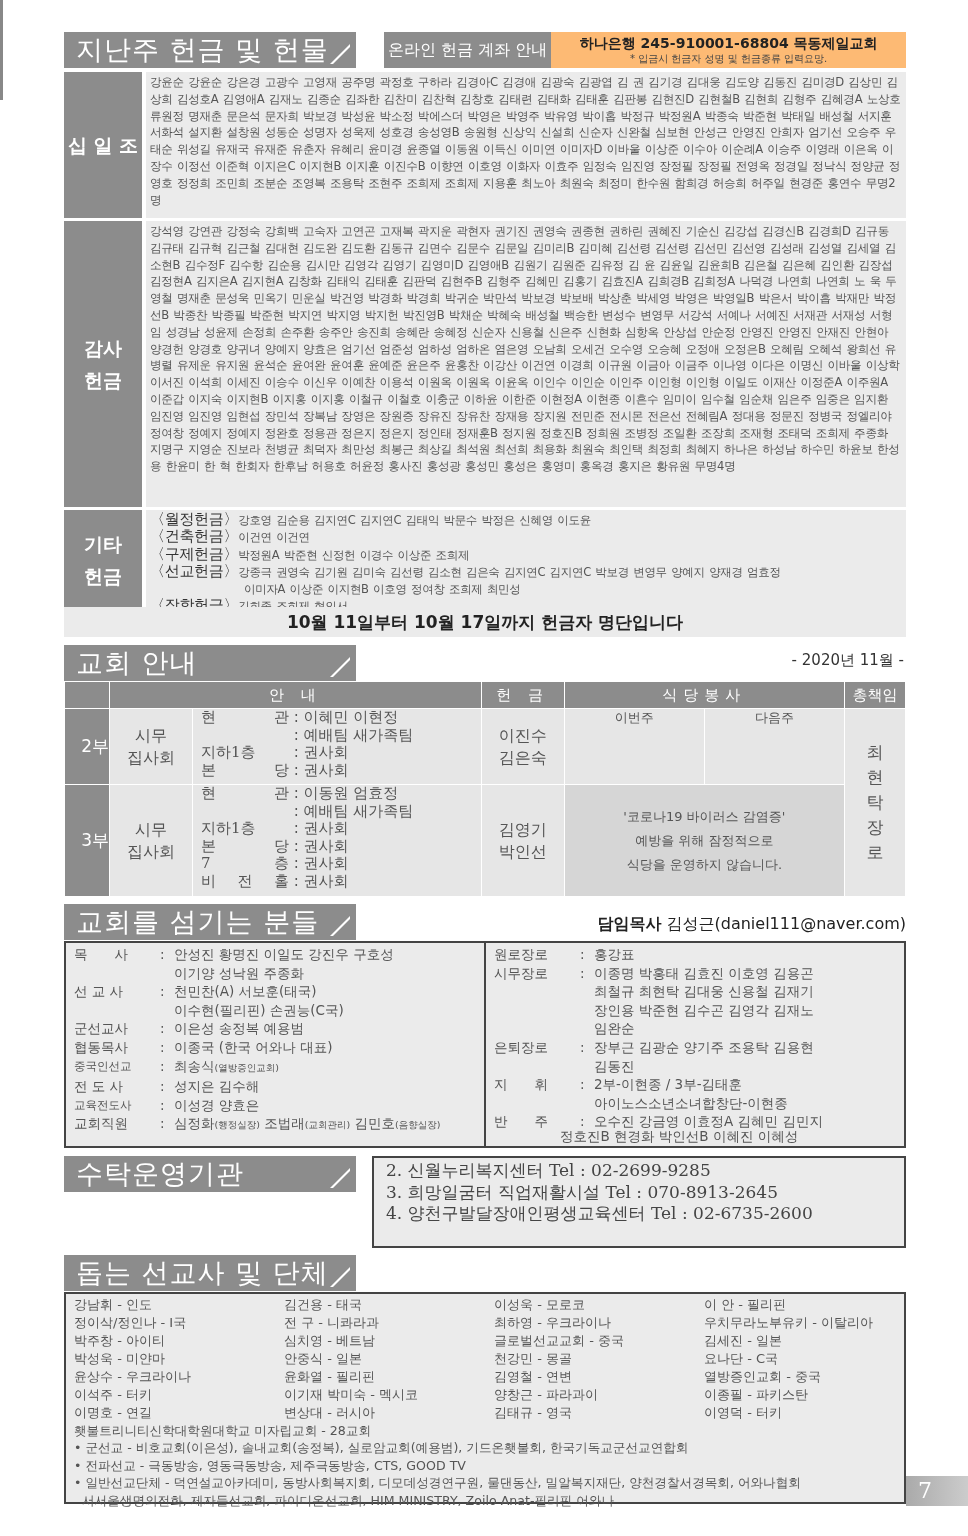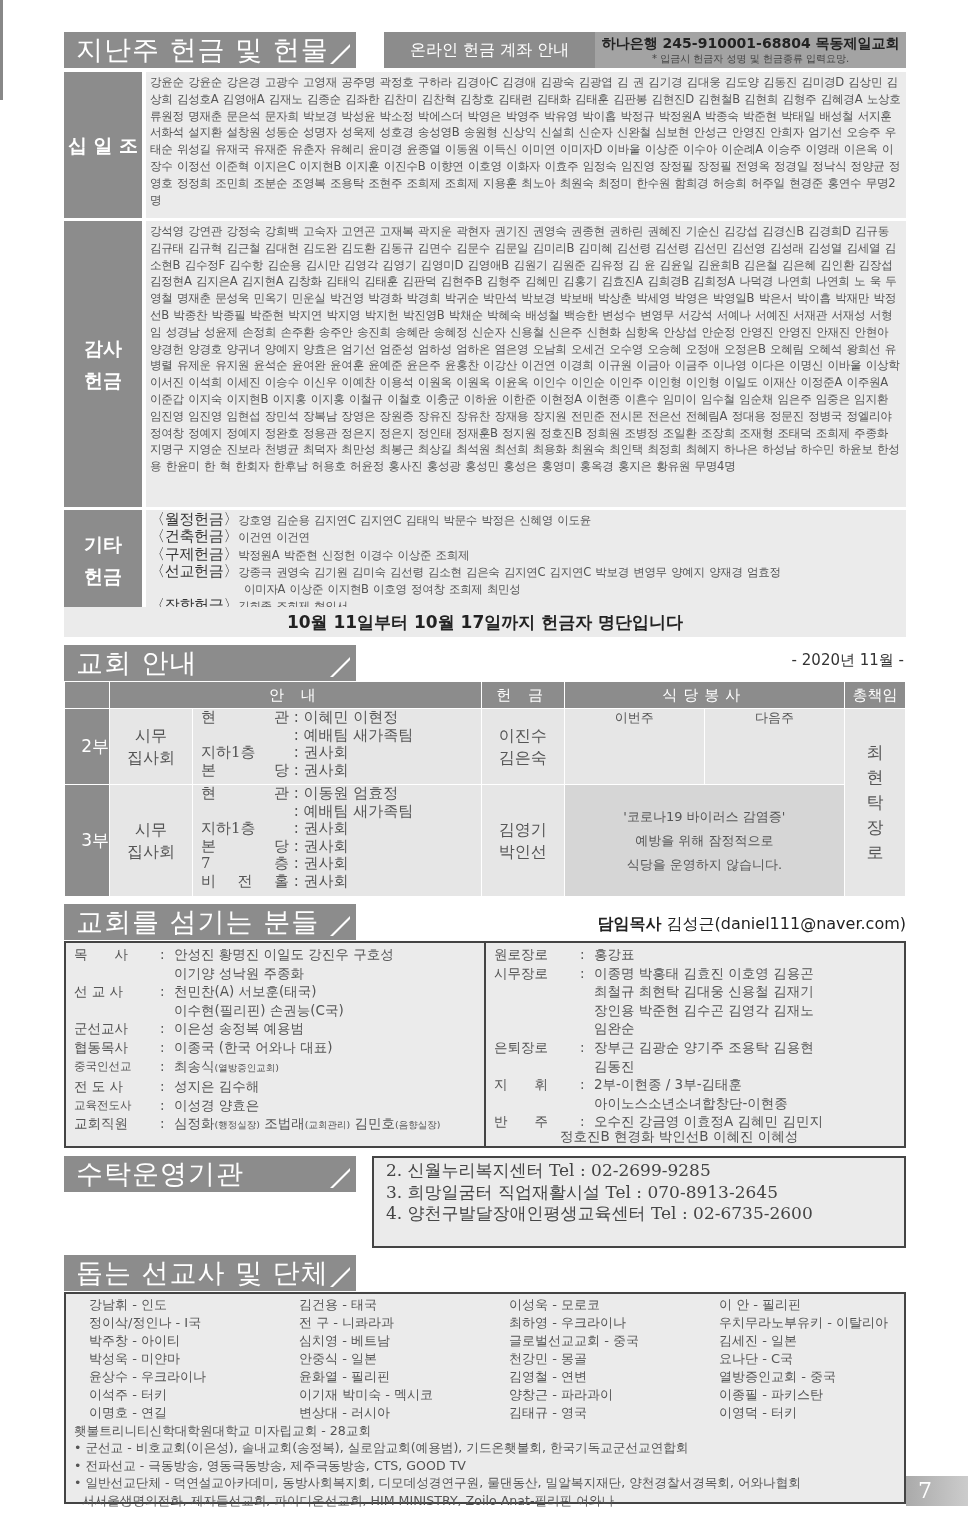--- a/index.html
+++ b/index.html
@@ -2,22 +2,22 @@
 <html><head>
 <meta charset="utf-8">
 <style>
   html,body{margin:0;padding:0;background:#fff;}
   body{width:968px;height:1536px;position:relative;overflow:hidden;font-family:"DejaVu Sans","Liberation Sans",sans-serif;color:#444;}
   .leftbar{position:absolute;left:0;top:0;width:3px;height:100px;background:#888;}
   .sec-title{position:absolute;left:64px;height:36px;background:#8c8c8c;color:#fff;font-size:27px;line-height:36px;padding-left:12px;box-sizing:border-box;letter-spacing:1px;}
   .sec-title .corner{position:absolute;right:6px;bottom:4px;width:0;height:0;border-left:20px solid transparent;border-bottom:20px solid #fff;}
   .sec-title .corner::after{content:"";position:absolute;left:-17px;top:3px;width:0;height:0;border-left:17px solid transparent;border-bottom:17px solid #8c8c8c;}
   .online{position:absolute;left:384px;top:32px;width:522px;height:36px;display:flex;}
-  .online .lbl{background:#8c8c8c;color:#fff;font-size:16px;line-height:36px;padding:0 26px;white-space:nowrap;}
-  .online .acct{background:#a3a3a3;flex:1;text-align:center;}
+  .online .lbl{background:#8c8c8c;color:#fff;font-size:16px;line-height:36px;padding:0 4px;white-space:nowrap;}
+  .online .acct{background:#fdba74;flex:1;text-align:center;}
   .online .acct .l1{font-size:14px;color:#222;font-weight:bold;line-height:18px;margin-top:2px;}
   .online .acct .l2{font-size:10px;color:#444;line-height:14px;}
   .off-table{position:absolute;left:64px;top:72px;width:842px;}
   .off-row{display:flex;border-bottom:3px solid #fff;}
   .off-head{width:78px;background:#8c8c8c;color:#fff;font-size:19px;font-weight:bold;display:flex;align-items:center;justify-content:center;text-align:center;line-height:32px;flex-shrink:0;}
   .off-body{flex:1;background:#ebebeb;margin-left:4px;padding:2px 4px;font-size:11.6px;line-height:16.8px;color:#555;letter-spacing:-0.3px;word-spacing:1px;}
   .etc-line{white-space:nowrap;}
   .etc-line .tag{font-size:15px;color:#333;}
   .etc-line .names{font-size:11.5px;}
   .period{position:absolute;left:64px;top:607px;width:842px;height:30px;background:#ebebeb;text-align:center;font-size:17px;line-height:30px;color:#222;font-weight:bold;}
@@ -38,21 +38,21 @@
   .serve{position:absolute;left:64px;top:941px;width:842px;height:109px;border:2px solid #444;box-sizing:border-box;background:#ebebeb;display:flex;font-size:13.5px;line-height:18.5px;color:#555;}
   .serve .col{flex:1;padding:2px 8px;}
   .serve .col+.col{border-left:2px solid #444;}
   .srow{display:flex;}
   .srow .k{width:86px;flex-shrink:0;}
   .srow .k.sm{font-size:11.5px;}
   .srow .sep{width:14px;flex-shrink:0;}
   .srow .v small{font-size:9.5px;}
   .inst{position:absolute;left:372px;top:1156px;width:534px;height:92px;border:2px solid #444;box-sizing:border-box;background:#ebebeb;padding:2px 12px;font-size:17px;line-height:21.6px;color:#444;font-family:"DejaVu Serif",serif;}
   .miss{position:absolute;left:64px;top:1292px;width:842px;height:212px;border:2px solid #444;box-sizing:border-box;background:#ebebeb;padding:2px 8px;font-size:13px;color:#555;line-height:18px;}
-  .miss-grid{display:grid;grid-template-columns:210px 210px 210px 200px;margin-left:15px;}
+  .miss-grid{display:grid;grid-template-columns:210px 210px 210px 200px;}
   .miss-line{white-space:nowrap;font-size:12.6px;line-height:17.4px;}
   .pagenum{position:absolute;left:906px;top:1476px;width:62px;height:30px;background:linear-gradient(90deg,#aaa,#ccc);color:#fff;font-size:22px;line-height:30px;padding-left:12px;box-sizing:border-box;font-family:"DejaVu Serif",serif;}
 </style>
 </head>
 <body>
 
 <div class="leftbar"></div>
 
 <div class="sec-title" style="top:32px;width:292px;">
   <span>지난주 헌금 및 헌물</span>

